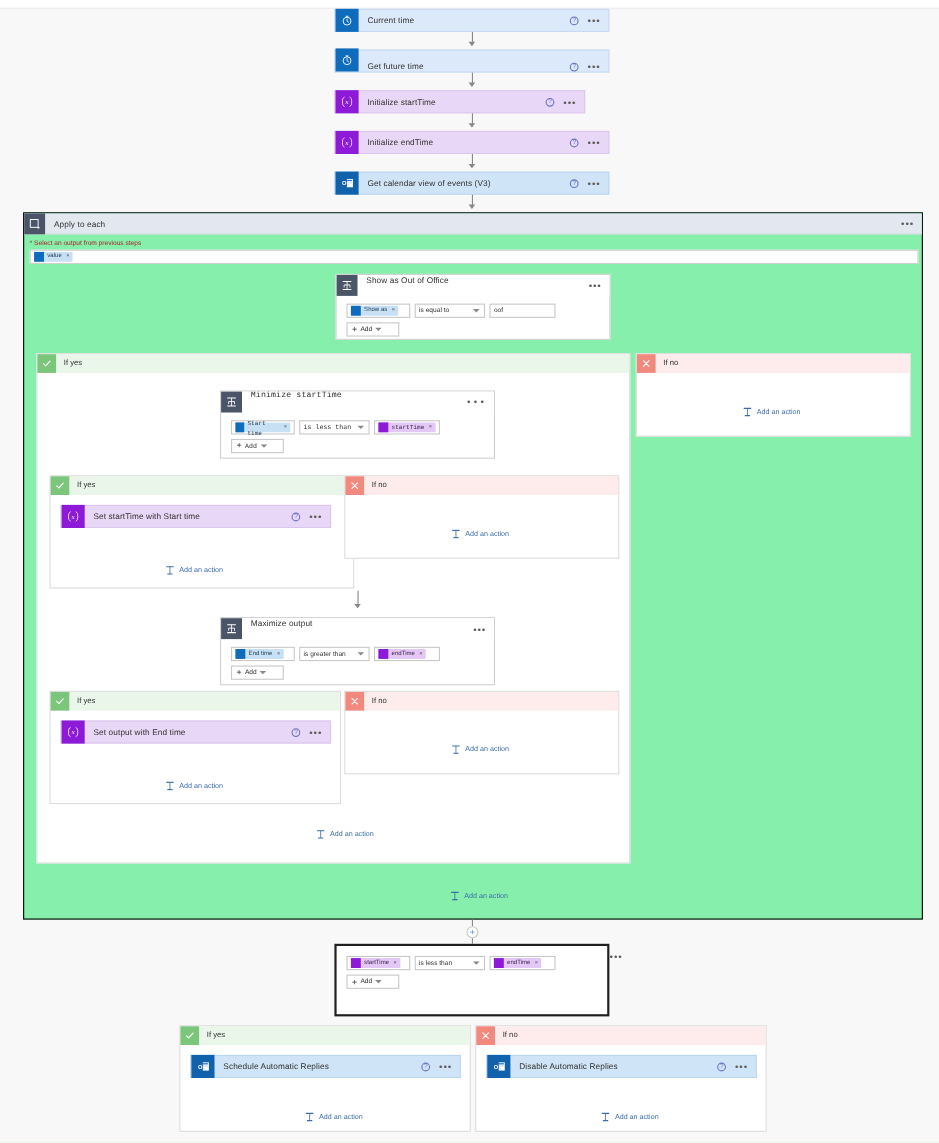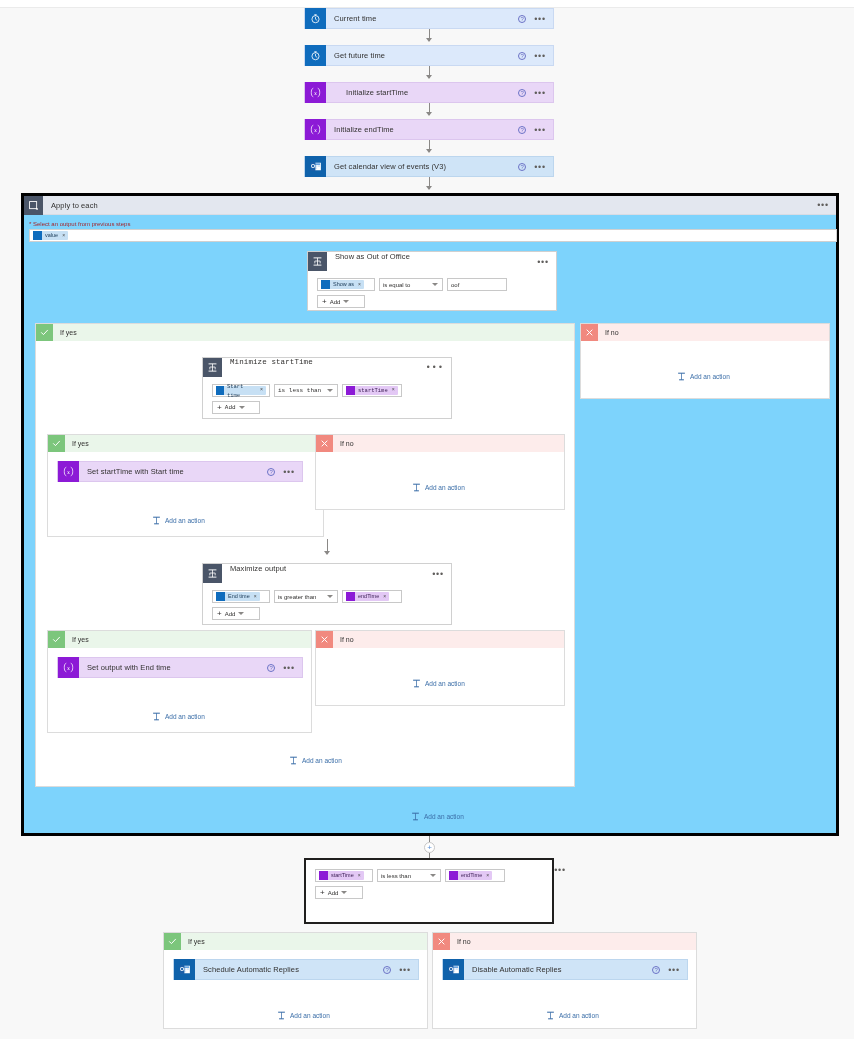--- a/index.html
+++ b/index.html
@@ -49,21 +49,21 @@
   
   .conn { position:absolute; width:1px; background:#8a8886; }
   .arrowhead {
     position:absolute; width:0;height:0;
     border-left:3.5px solid transparent;
     border-right:3.5px solid transparent;
     border-top:4px solid #8a8886;
   }
 
   
-  .scope { position:absolute; background:#7dd3fc; border:3px solid #000000; }
+  .scope { position:absolute; background:#86efac; border:1px solid #000000; }
   .scope-head {
     height:19px; background:#e3e7ef; display:flex; align-items:center;
     border-bottom:1px solid #d8dce4;
   }
   .scope-head .card-icon { background:#4a5568; width:19px;height:19px;min-width:19px; }
   .scope-head .card-title { font-size:7.5px; padding-left:8px; }
 
   .field-label { font-size:6px; color:#a4262c; padding:0 0 2px 0; }
   .token-input {
     border:1px solid #d0d0d0; background:#fff; height:13px;
@@ -148,39 +148,39 @@
     </div>
     <div class="card-title">Current time</div>
     <div class="head-actions">
       <div class="q-icon">?</div>
       <div class="dots">•••</div>
     </div>
   </div>
   <div class="conn" style="left:429px; top:29px; height:12px;"></div>
   <div class="arrowhead" style="left:425.5px; top:38px;"></div>
 
-  <div class="step step-blue" style="left:304px; top:45px; width:250px;">
+  <div class="step step-blue" style="left:304px; top:45px; width:250px;align-items:flex-end;">
     <div class="card-icon">
       <svg width="11" height="11" viewBox="0 0 16 16">
           <circle cx="8" cy="9" r="5.2" fill="none" stroke="#fff" stroke-width="1.2"></circle>
           <path d="M8 6.2V9l2 1.4" stroke="#fff" stroke-width="1.1" fill="none" stroke-linecap="round"></path>
           <path d="M6.2 2.6h3.6" stroke="#fff" stroke-width="1.2"></path>
           <path d="M8 2.6v1.2" stroke="#fff" stroke-width="1.2"></path>
         </svg>
     </div>
     <div class="card-title">Get future time</div>
     <div class="head-actions">
       <div class="q-icon">?</div>
       <div class="dots">•••</div>
     </div>
   </div>
   <div class="conn" style="left:429px; top:66px; height:12px;"></div>
   <div class="arrowhead" style="left:425.5px; top:75px;"></div>
 
-  <div class="step step-purple" style="left:304px; top:82px; width:250px;gap:12px;">
+  <div class="step step-purple" style="left:304px; top:82px; width:228px;">
     <div class="card-icon">
       <svg width="13" height="11" viewBox="0 0 18 14">
           <path d="M5.4 1.2C3.6 1.9 3.2 4 3.2 7s.4 5.1 2.2 5.8" stroke="#fff" stroke-width="1" fill="none" stroke-linecap="round"></path>
           <path d="M12.6 1.2c1.8.7 2.2 2.8 2.2 5.8s-.4 5.1-2.2 5.8" stroke="#fff" stroke-width="1" fill="none" stroke-linecap="round"></path>
           <text x="9" y="10" font-family="DejaVu Serif, serif" font-style="italic" font-size="7.5" fill="#fff" text-anchor="middle">x</text>
         </svg>
     </div>
     <div class="card-title">Initialize startTime</div>
     <div class="head-actions">
       <div class="q-icon">?</div>

